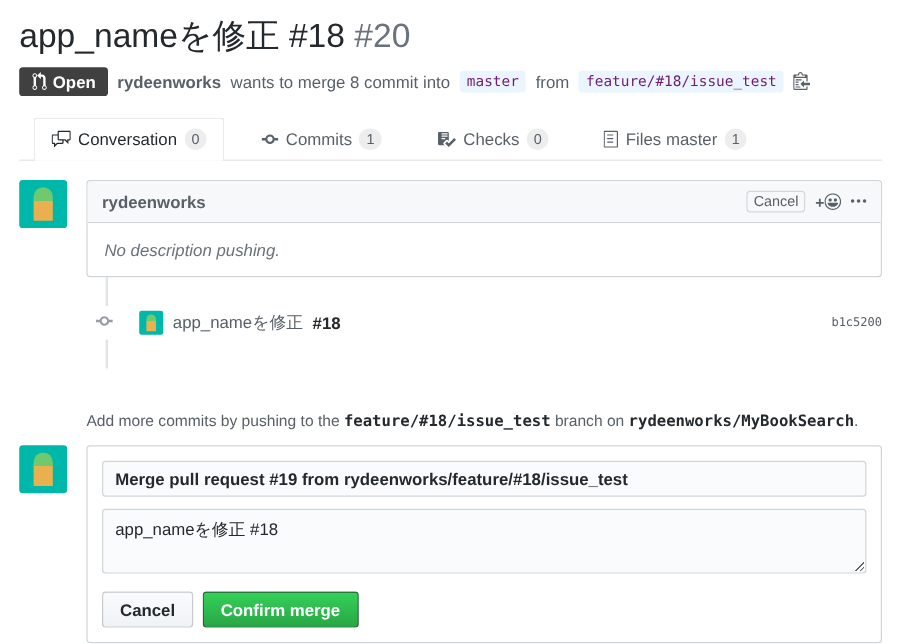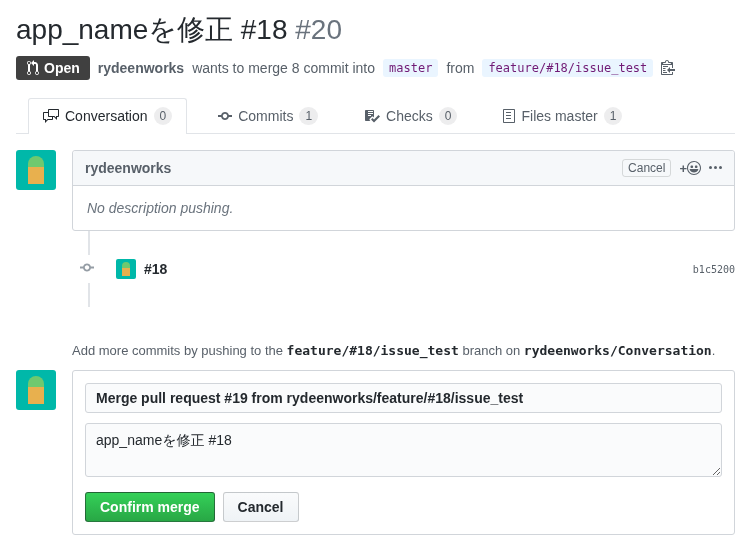--- a/index.html
+++ b/index.html
@@ -140,39 +140,40 @@
 
 <div class="commit-row">
   <span class="commit-dot">
     <svg width="14" height="16" viewBox="0 0 14 16">
         <path d="M10.86 7c-.45-1.72-2-3-3.86-3-1.86 0-3.41 1.28-3.86 3H0v2h3.14c.45 1.72 2 3 3.86 3 1.86 0 3.41-1.28 3.86-3H14V7h-3.14zM7 10.2c-1.22 0-2.2-.98-2.2-2.2 0-1.22.98-2.2 2.2-2.2 1.22 0 2.2.98 2.2 2.2 0 1.22-.98 2.2-2.2 2.2z"></path>
       </svg>
   </span>
   <div class="mini-avatar">
       <div class="mini-inner"></div>
     </div>
+  <span class="commit-msg">app_nameを修正</span>
   <span class="commit-issue">#18</span>
   <span class="commit-sha">b1c5200</span>
 </div>
 
 <div class="timeline-connector"></div>
 
 <p class="push-hint">
-  <span>Add more commits by pushing to the </span><span class="mono">feature/#18/issue_test</span><span> branch on </span><span class="mono">rydeenworks/Conversation</span><span>.</span>
+  <span>Add more commits by pushing to the </span><span class="mono">feature/#18/issue_test</span><span> branch on </span><span class="mono">rydeenworks/MyBookSearch</span><span>.</span>
 </p>
 
 <div class="timeline">
   <div class="avatar-col">
     <div class="avatar">
         <div class="avatar-inner"></div>
       </div>
   </div>
   <div class="main-col">
     <div class="merge-box">
       <input class="merge-title-input" value="Merge pull request #19 from rydeenworks/feature/#18/issue_test" style="">
       <textarea class="merge-desc" style="">app_nameを修正 #18</textarea>
       <div class="merge-actions">
+        <button class="btn btn-default">Cancel</button>
         <button class="btn btn-primary">Confirm merge</button>
-        <button class="btn btn-default">Cancel</button>
       </div>
     </div>
   </div>
 </div>
 
 </body></html>

